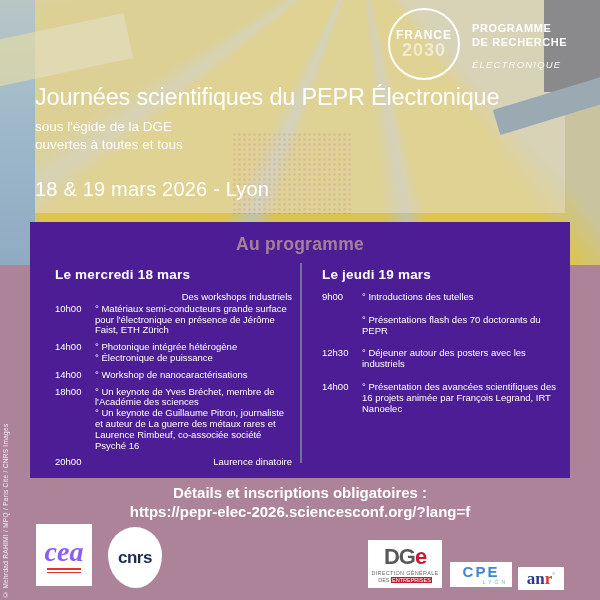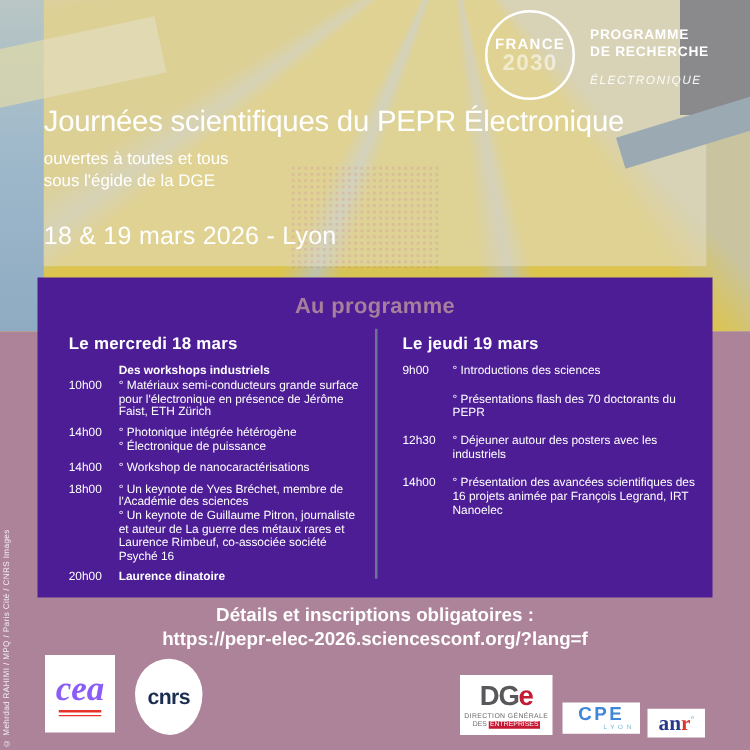--- a/index.html
+++ b/index.html
@@ -59,21 +59,21 @@
     letter-spacing:.3px; margin:4px 0 8px 0; }
   .cols { display:flex; align-items:stretch; height:200px; }
   .col { box-sizing:border-box; width:270px; color:#fff; }
   .col-left  { padding:0 8px 0 25px; }
   .col-right { padding:0 8px 0 20px; border-left:2px solid rgba(122,144,148,.75); }
   .col-title { font-size:13.5px; font-weight:bold; margin:4px 0 10px 0; letter-spacing:.2px; }
   .item { display:flex; margin-bottom:6px; font-size:9.5px; line-height:10.8px; }
   .item.tight { margin-bottom:1px; }
   .time { width:40px; flex-shrink:0; }
   .txt { flex:1; }
-  .bold { font-weight:bold; }
+  .bold { font-weight:normal;text-align:right; }
   .col-right .item { margin-bottom:12px; }
 
   
   .footer-text { position:absolute; left:0; top:483px; width:600px; text-align:center;
     color:#fff; font-weight:bold; font-size:15px; line-height:1.28; }
   .footer-url { display:block; color:#fff; text-decoration:none; }
 
   .credit { position:absolute; left:2px; top:438px; height:160px;
     writing-mode:vertical-rl; transform:rotate(180deg);
     font-size:6.5px; letter-spacing:.3px; color:rgba(255,255,255,.85); white-space:nowrap; }
@@ -124,22 +124,22 @@
     <div class="f2030-label">
       <div class="f2030-l1">PROGRAMME</div>
       <div class="f2030-l1">DE RECHERCHE</div>
       <div class="f2030-l3">ÉLECTRONIQUE</div>
     </div>
   </div>
 
   <div class="title-block">
     <h1 class="main-title">Journées scientifiques du PEPR Électronique</h1>
     <div class="subtitle">
+      <div>sous l'égide de la DGE</div>
       <div>ouvertes à toutes et tous</div>
-      <div>sous l'égide de la DGE</div>
     </div>
     <div class="date-loc">18 &amp; 19 mars 2026 - Lyon</div>
   </div>
 
   <div class="panel">
     <div class="panel-heading">Au programme</div>
     <div class="cols">
 
       <div class="col col-left">
         <div class="col-title">Le mercredi 18 mars</div>
@@ -179,21 +179,21 @@
           <div class="time">20h00</div>
           <div class="txt bold">Laurence dinatoire</div>
         </div>
       </div>
 
       <div class="col col-right">
         <div class="col-title">Le jeudi 19 mars</div>
 
         <div class="item">
           <div class="time">9h00</div>
-          <div class="txt">° Introductions des sciences</div>
+          <div class="txt">° Introductions des tutelles</div>
         </div>
 
         <div class="item">
           <div class="time"></div>
           <div class="txt">° Présentations flash des 70 doctorants du PEPR</div>
         </div>
 
         <div class="item">
           <div class="time">12h30</div>
           <div class="txt">° Déjeuner autour des posters avec les industriels</div>

